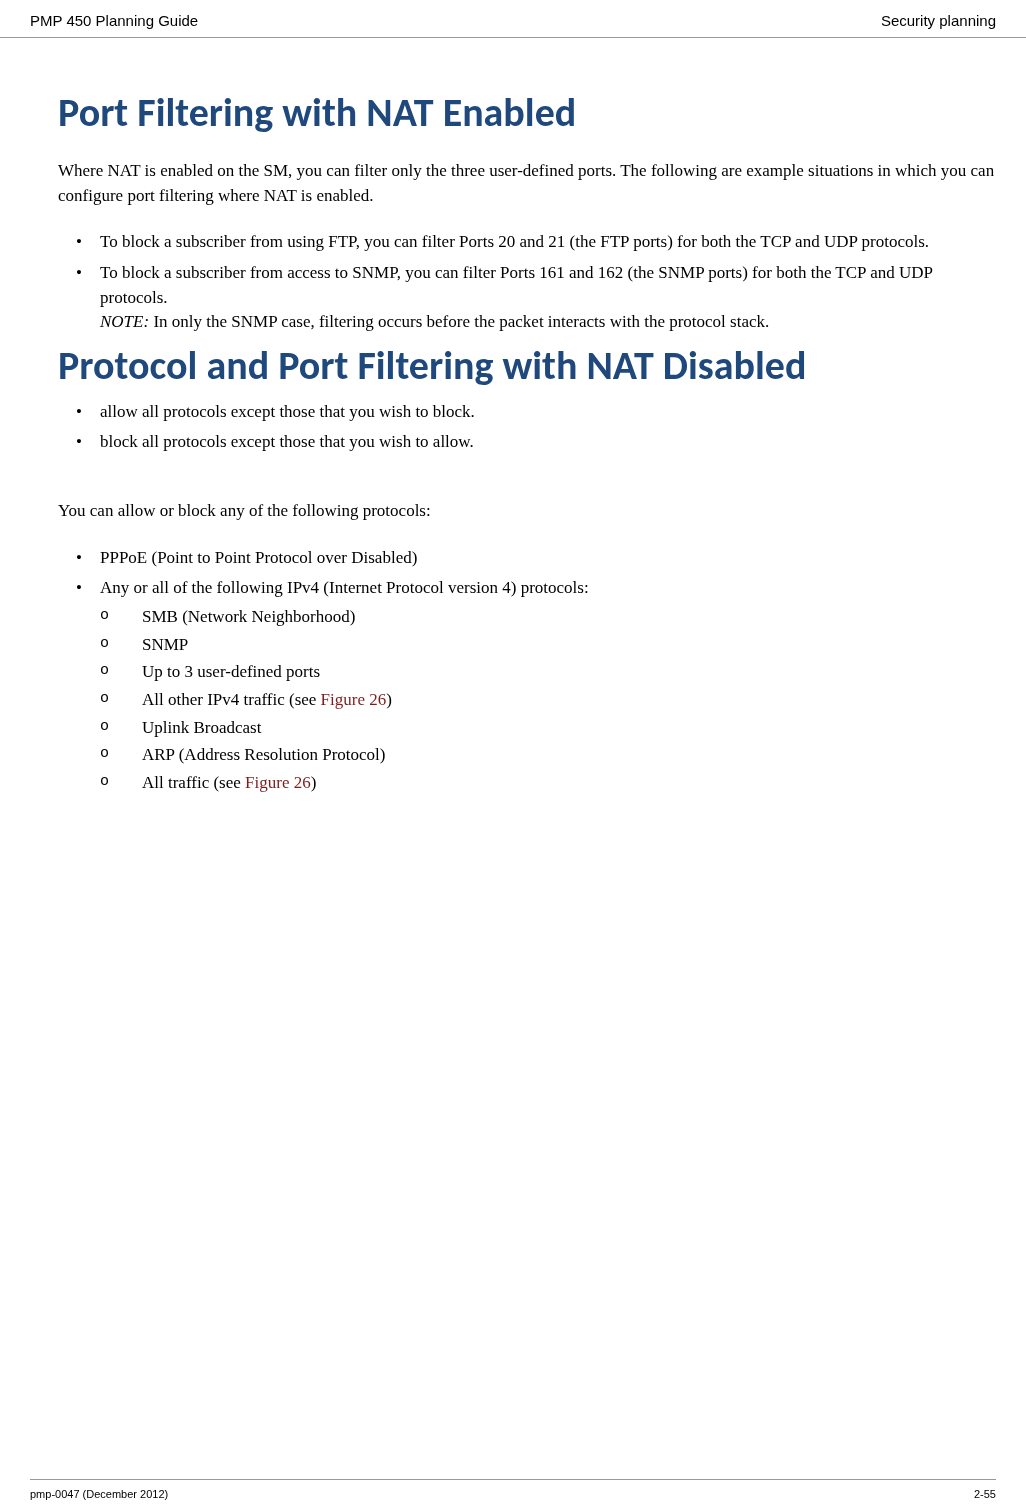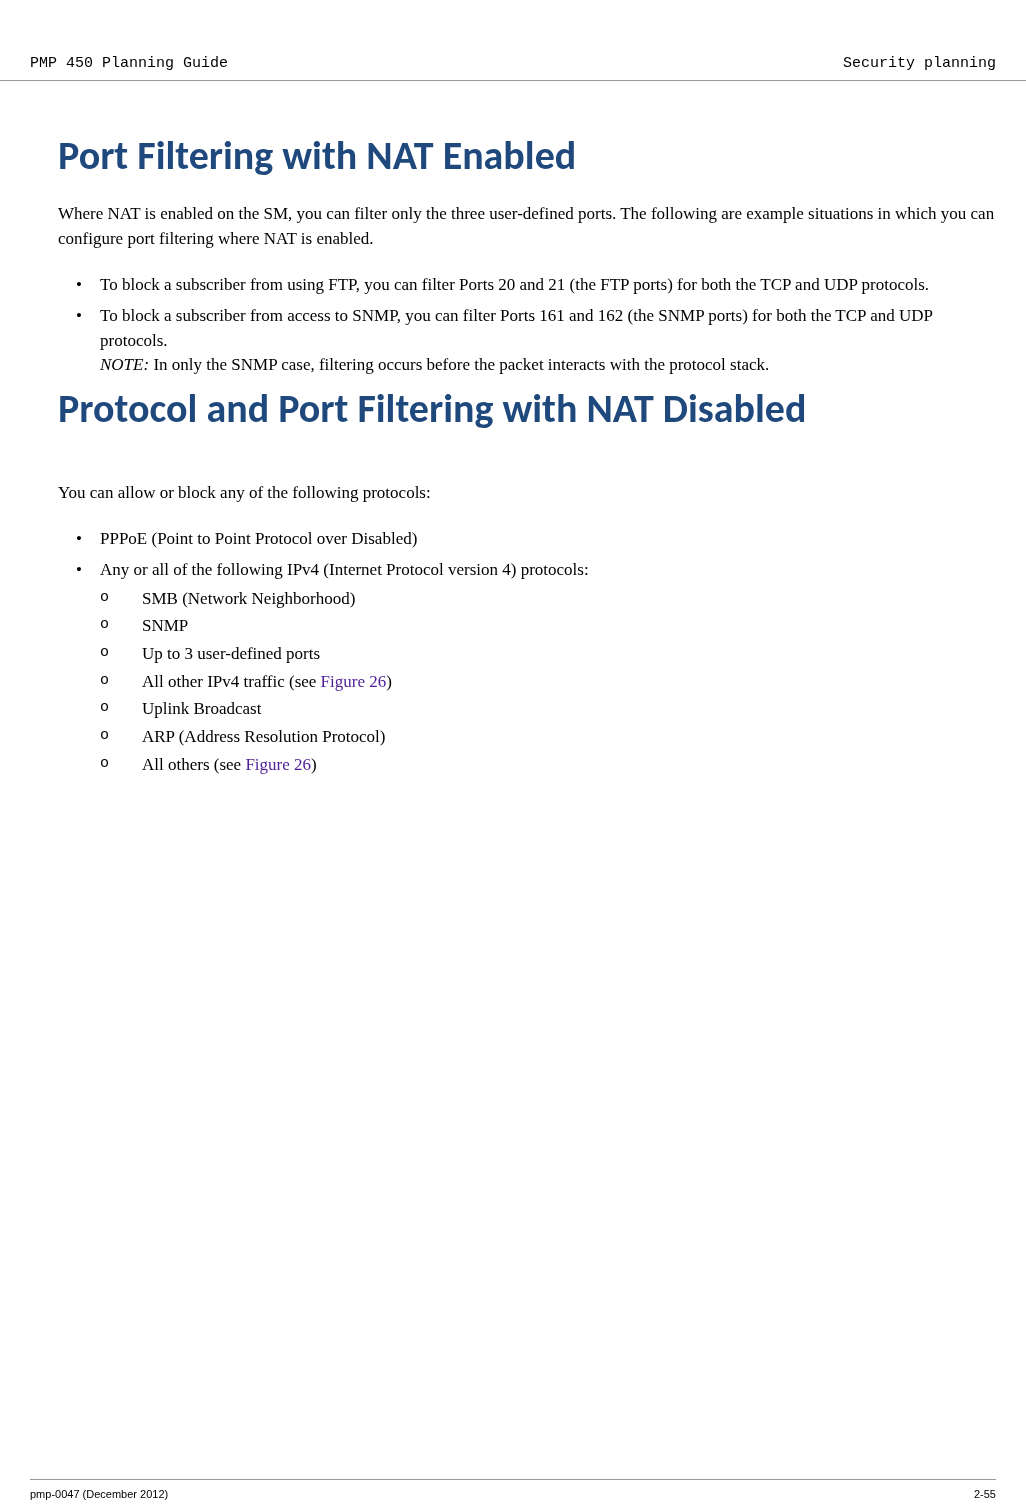--- a/index.html
+++ b/index.html
@@ -10,24 +10,23 @@
       height: 1512px;
       box-sizing: border-box;
       position: relative;
       color: #000;
       font-size: 17px;
     }
     .header {
       display: flex;
       justify-content: space-between;
       padding: 12px 30px 8px 30px;
-      font-family: Liberation Mono, monospace;
+      font-family: Liberation Sans, sans-serif;
       font-size: 15px;
       border-bottom: 1px solid #999;
-      margin-top: 43px;
     }
     .footer {
       position: absolute;
       bottom: 12px;
       left: 30px;
       right: 30px;
       display: flex;
       justify-content: space-between;
       font-family: Verdana, sans-serif;
       font-size: 11px;
@@ -78,21 +77,21 @@
     }
     ul.sublist > li::before {
       content: "o";
       position: absolute;
       left: 0;
       top: 0;
       font-family: "Courier New", monospace;
       font-size: 15px;
     }
     .link {
-      color: #4c1d95;
+      color: #7f1d1d;
     }
     .italic-bold {
       font-style: italic;
       font-weight: normal;
     }
     .spacer {
       height: 16px;
     }
   </style>
 </head>
@@ -109,38 +108,42 @@
   <p>Where NAT is enabled on the SM, you can filter only the three user-defined ports. The following are example situations in which you can configure port filtering where NAT is enabled.</p>
   <ul class="bullets">
     <li>To block a subscriber from using FTP, you can filter Ports 20 and 21 (the FTP ports) for both the TCP and UDP protocols.</li>
     <li>
       <span>To block a subscriber from access to SNMP, you can filter Ports 161 and 162 (the SNMP ports) for both the TCP and UDP protocols.</span><br>
       <span class="italic-bold">NOTE:</span><span> In only the SNMP case, filtering occurs before the packet interacts with the protocol stack.</span>
     </li>
   </ul>
 
   <h2>Protocol and Port Filtering with NAT Disabled</h2>
+  <ul class="bullets">
+    <li>allow all protocols except those that you wish to block.</li>
+    <li>block all protocols except those that you wish to allow.</li>
+  </ul>
 
   <div class="spacer"></div>
   <p>You can allow or block any of the following protocols:</p>
   <ul class="bullets">
     <li>PPPoE (Point to Point Protocol over Disabled)</li>
     <li>
       <span>Any or all of the following IPv4 (Internet Protocol version 4) protocols:</span>
       <ul class="sublist">
         <li>SMB (Network Neighborhood)</li>
         <li>SNMP</li>
         <li>Up to 3 user-defined ports</li>
         <li>
           <span>All other IPv4 traffic (see </span><span class="link">Figure 26</span><span>)</span>
         </li>
         <li>Uplink Broadcast</li>
         <li>ARP (Address Resolution Protocol)</li>
         <li>
-          <span>All others (see </span><span class="link">Figure 26</span><span>)</span>
+          <span>All traffic (see </span><span class="link">Figure 26</span><span>)</span>
         </li>
       </ul>
     </li>
   </ul>
 
 </div>
 
 <div class="footer">
   <span>pmp-0047 (December 2012)</span>
   <span>2-55</span>

